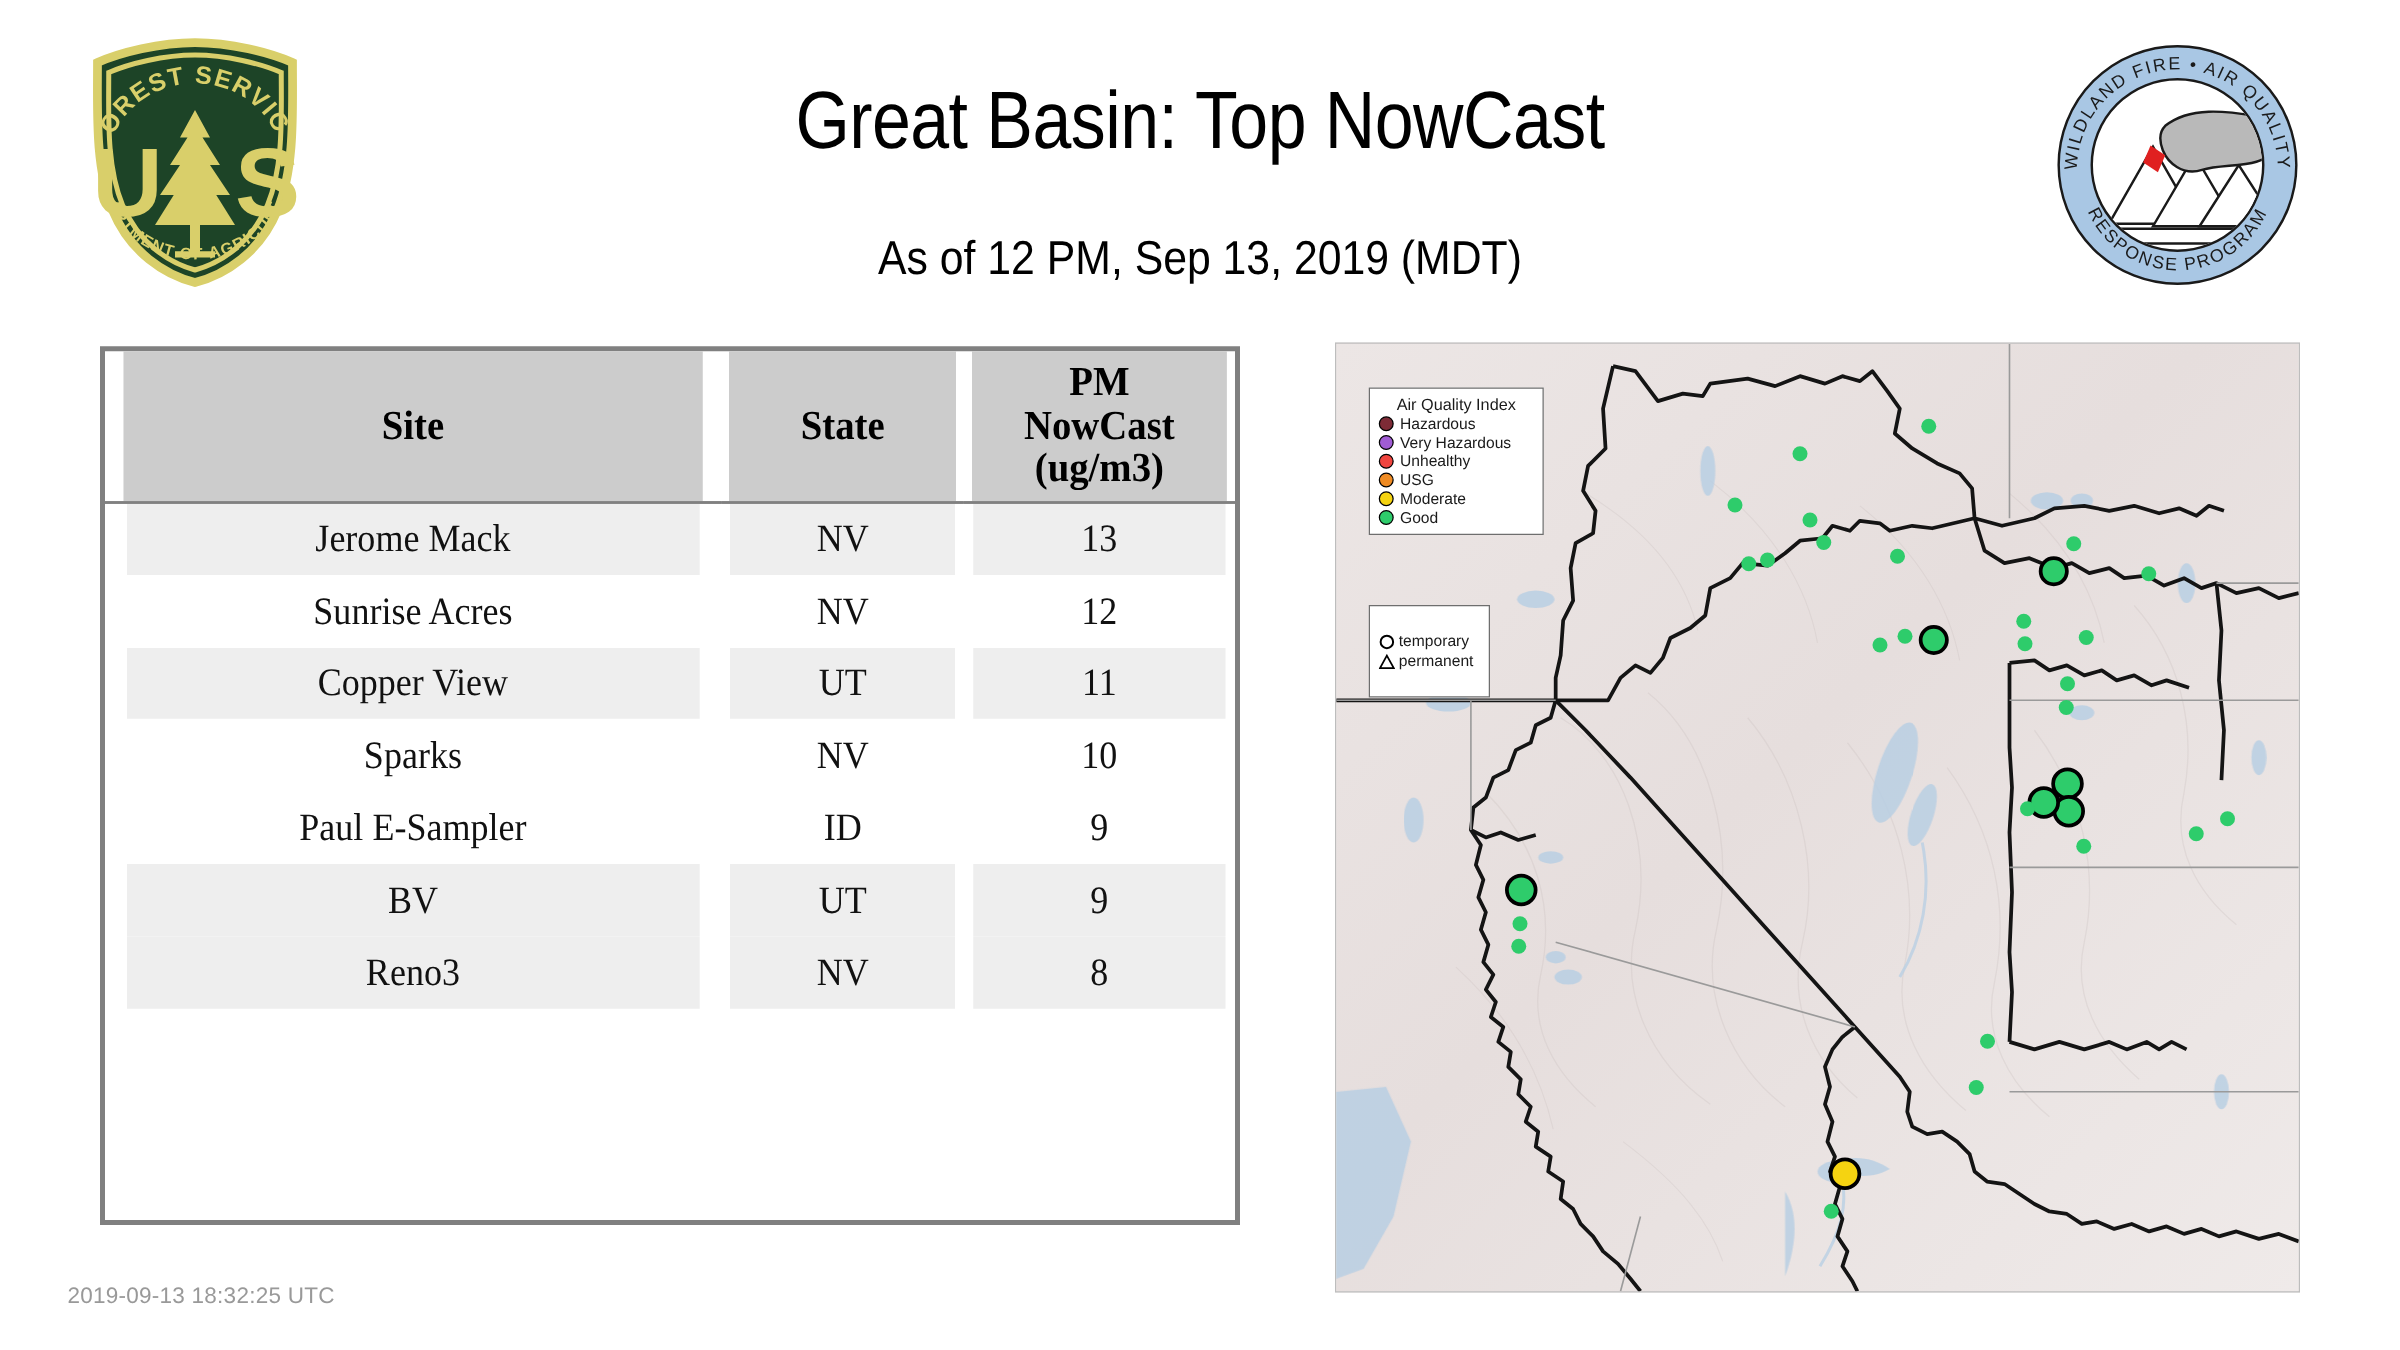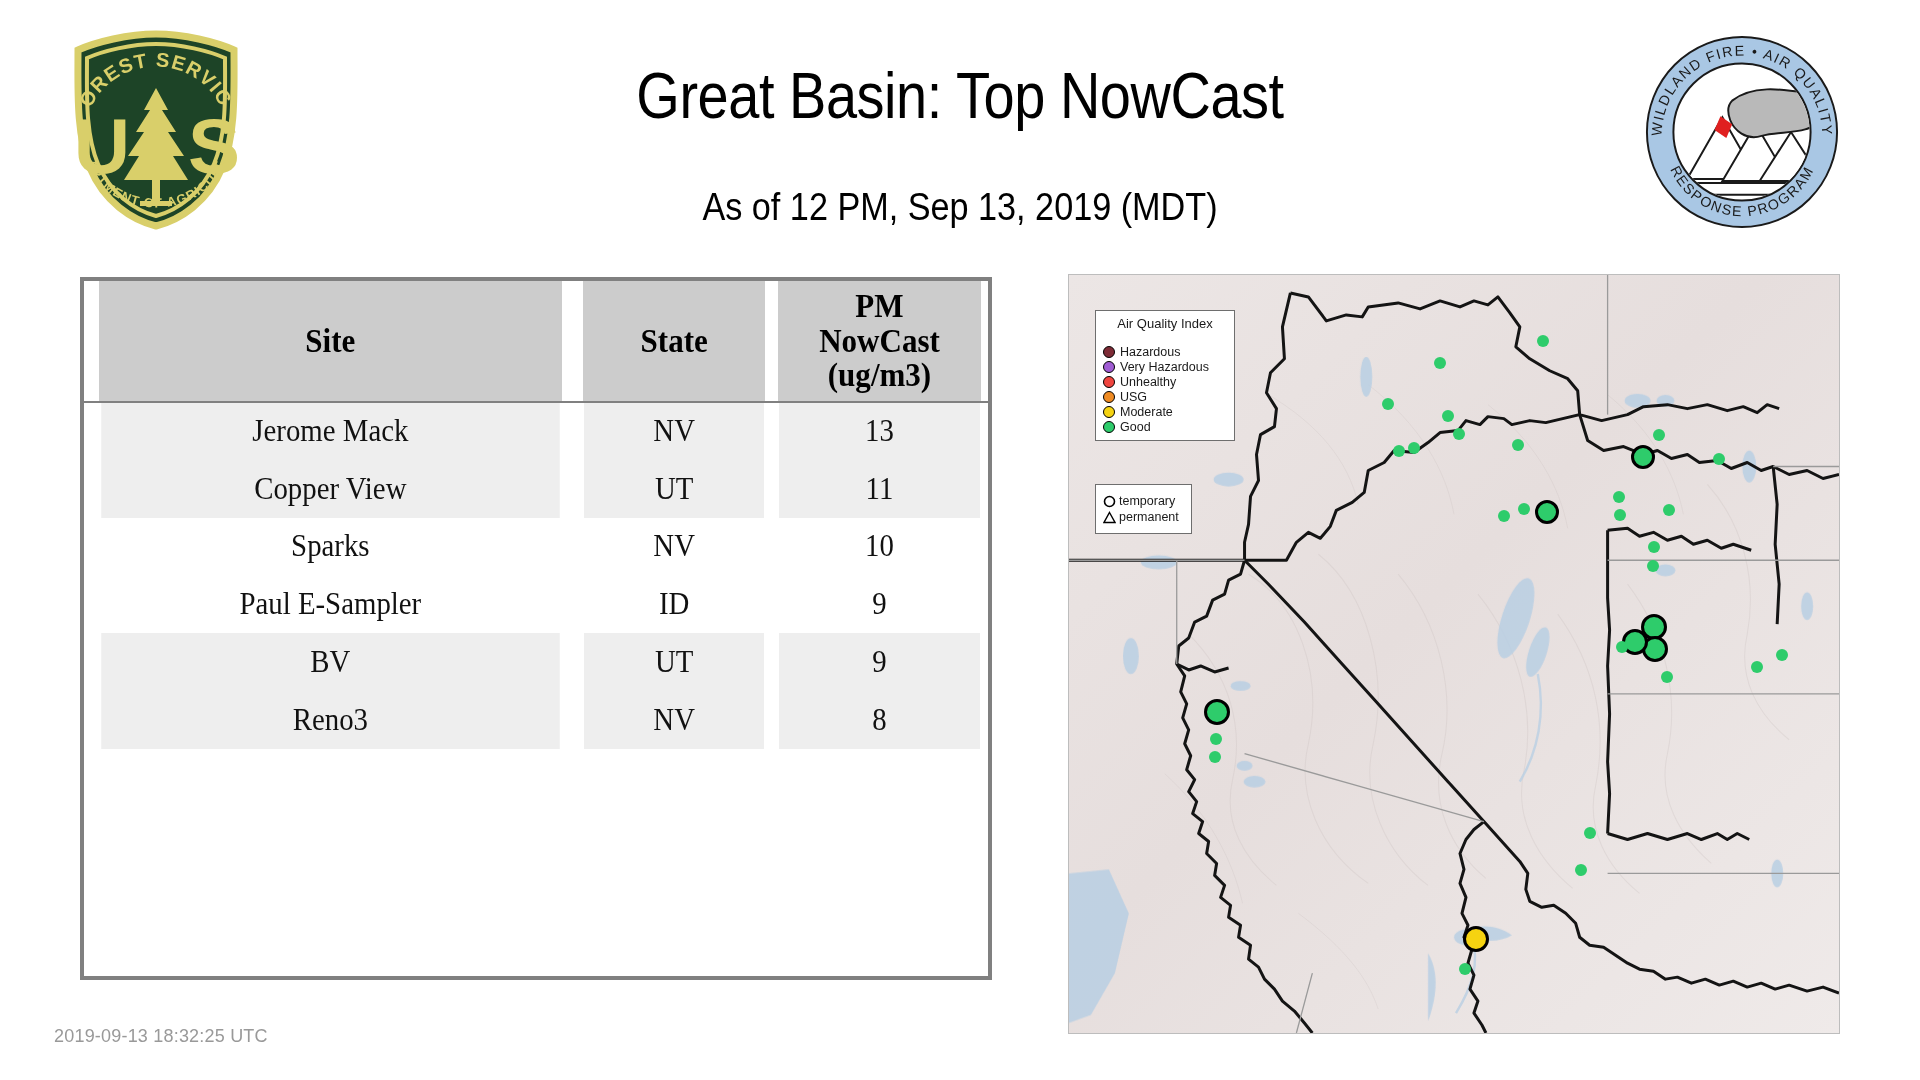--- a/index.html
+++ b/index.html
@@ -88,26 +88,26 @@
     background: #ece7e6;
     overflow: hidden;
   }
   .map-svg { position: absolute; inset: 0; width: 100%; height: 100%; display: block; }
 
   .legend-box {
     position: absolute; background: #ffffff; border: 1px solid #6e6e6e;
     font-family: "Liberation Sans", sans-serif;
   }
   .legend-aqi { left: 26px; top: 35px; width: 140px; padding: 5px 7px 6px 7px; }
-  .legend-aqi .lg-title { font-size: 13px; color: #1a1a1a; text-align: center; margin-bottom: 13px; }
+  .legend-aqi .lg-title { font-size: 13px; color: #1a1a1a; text-align: center; margin-bottom: 0; }
   .legend-row { display: flex; align-items: center; height: 15px; }
   .legend-dot { width: 12px; height: 12px; border-radius: 50%; border: 1.4px solid #000; flex: 0 0 auto; margin-right: 5px; }
   .legend-label { font-size: 12.5px; color: #1a1a1a; white-space: nowrap; }
 
-  .legend-type { left: 26px; top: 209px; width: 97px; padding: 8px 6px; }
+  .legend-type { left: 26px; top: 209px; width: 97px; padding: 20px 6px; }
   .type-row { display: flex; align-items: center; height: 16px; }
   .type-glyph { width: 15px; flex: 0 0 auto; display: flex; justify-content: center; }
   .type-label { font-size: 12.5px; color: #1a1a1a; margin-left: 2px; }
 
   .marker { position: absolute; border-radius: 50%; transform: translate(-50%, -50%); }
   .marker.small { border: none; }
   .marker.big { border: 3px solid #000; }
 </style>
 </head>
 <body>
@@ -186,20 +186,25 @@
             <span class="multi">NowCast</span>
             <span class="multi">(ug/m3)</span>
           </th>
         </tr>
       </thead>
       <tbody id="table-body">
           <tr class="odd">
             <td>Jerome Mack</td>
             <td>NV</td>
             <td>13</td>
+          </tr>
+          <tr class="even">
+            <td>Sunrise Acres</td>
+            <td>NV</td>
+            <td>12</td>
           </tr>
           <tr class="odd">
             <td>Copper View</td>
             <td>UT</td>
             <td>11</td>
           </tr>
           <tr class="even">
             <td>Sparks</td>
             <td>NV</td>
             <td>10</td>

